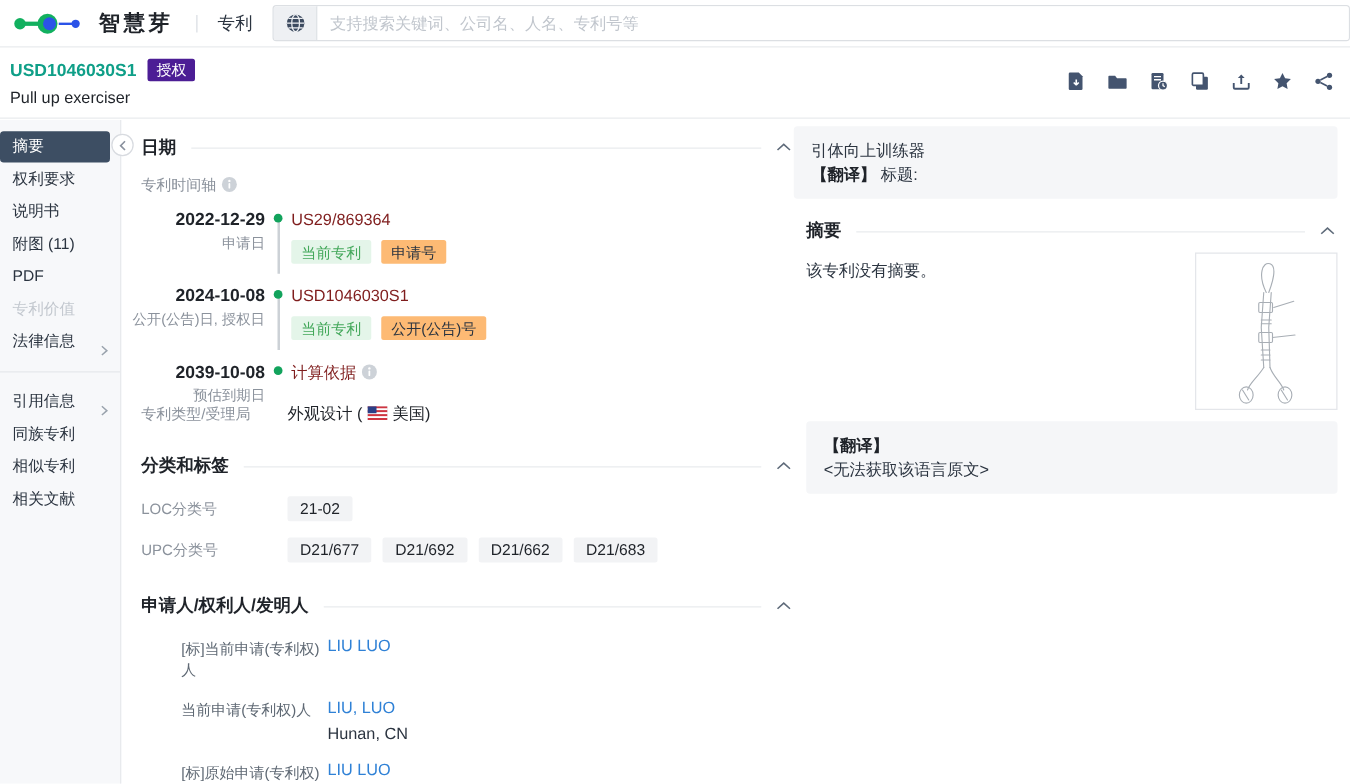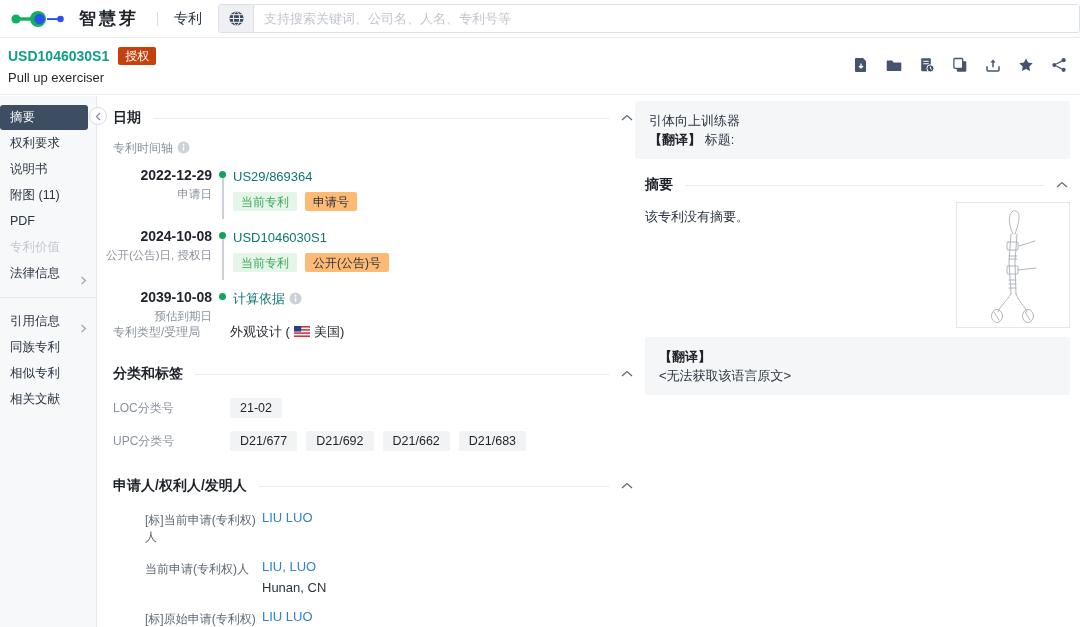--- a/index.html
+++ b/index.html
@@ -17,21 +17,21 @@
   .nav-patent { font-size:14px; color:#2b3440; margin-right:16px; cursor:pointer; }
   .search-bar { flex:1; height:29px; border:1px solid #dcdfe3; border-radius:3px; display:flex; align-items:stretch; overflow:hidden; margin-right:0; background:#fff; }
   .search-left { width:35px; background:#eef0f3; border-right:1px solid #dcdfe3; display:flex; align-items:center; justify-content:center; cursor:pointer; }
   .search-input { flex:1; border:none; outline:none; padding:0 10px; font-size:13px; color:#333; font-family:"Liberation Sans",sans-serif; }
   .search-input::placeholder { color:#c1c6cd; }
 
   
   .title-bar { height:57px; border-bottom:1px solid #e9ebee; padding:9px 12px 0 8px; position:relative; }
   .pn-row { display:flex; align-items:center; }
   .patent-number { color:#0f9f88; font-weight:bold; font-size:14px; }
-  .status-badge { background:#c2410c; color:#fff; font-size:12px; padding:2px 7px; border-radius:2px; margin-left:9px; line-height:14px; }
+  .status-badge { background:#4c1d95; color:#fff; font-size:12px; padding:2px 7px; border-radius:2px; margin-left:9px; line-height:14px; }
   .patent-title { font-size:13px; color:#1f2329; margin-top:5px; }
   .action-icons { position:absolute; right:13px; top:19px; display:flex; gap:17px; align-items:center; }
   .action-icons > span { cursor:pointer; display:flex; }
 
   
   .content { position:absolute; top:96px; left:0; right:0; bottom:0; display:flex; }
   .sidebar { width:97px; background:#f7f8fa; border-right:1px solid #e8eaed; padding-top:9px; flex:none; }
   .side-item { height:25px; line-height:25px; padding-left:10px; font-size:12.5px; color:#2b3440; cursor:pointer; position:relative; margin-bottom:1px; white-space:nowrap; }
   .side-item.selected { background:#3d4e63; color:#fff; border-radius:3px; margin-right:8px; }
   .side-item.disabled { color:#c3c8cf; cursor:default; }
@@ -53,21 +53,21 @@
   .timeline { margin-top:10px; position:relative; }
   .tl-row { display:flex; position:relative; padding-bottom:17px; }
   .tl-left { width:99px; flex:none; text-align:right; position:relative; }
   .tl-date { font-size:14px; font-weight:bold; color:#1f2329; }
   .tl-sublabel { position:absolute; right:0; top:20px; white-space:nowrap; font-size:11.5px; color:#8b929c; }
   .tl-mid { width:21px; flex:none; position:relative; }
   .tl-dot { position:absolute; left:7px; top:4px; width:7px; height:7px; border-radius:50%; background:#12a35c; z-index:2; }
   .tl-axis { position:absolute; left:10px; top:8px; bottom:-8px; width:1.5px; background:#ccd1d6; }
   .tl-row:last-child .tl-axis { display:none; }
   .tl-content { flex:1; }
-  .tl-value { font-size:13px; color:#0f766e; cursor:pointer; display:inline-block;text-align:center; }
+  .tl-value { font-size:13px; color:#7f1d1d; cursor:pointer; display:inline-block;text-align:center; }
   .tl-tags { margin-top:7px; display:flex; gap:8px; }
   .tag { font-size:12px; padding:2.5px 8px; border-radius:2px; background:#fdba74; color:#2b3440; line-height:14px; }
   .tag.green { background:#e4f5e9; color:#44a85b; }
 
   .type-row { display:flex; margin-top:8px; }
   .type-value { font-size:13px; color:#1f2329; display:flex; align-items:center; gap:4px; }
 
   .cls-section { margin-top:22px; }
   .cls-row { display:flex; margin-top:13px; align-items:flex-start; }
   .chips { display:flex; gap:9px; flex-wrap:wrap; }

